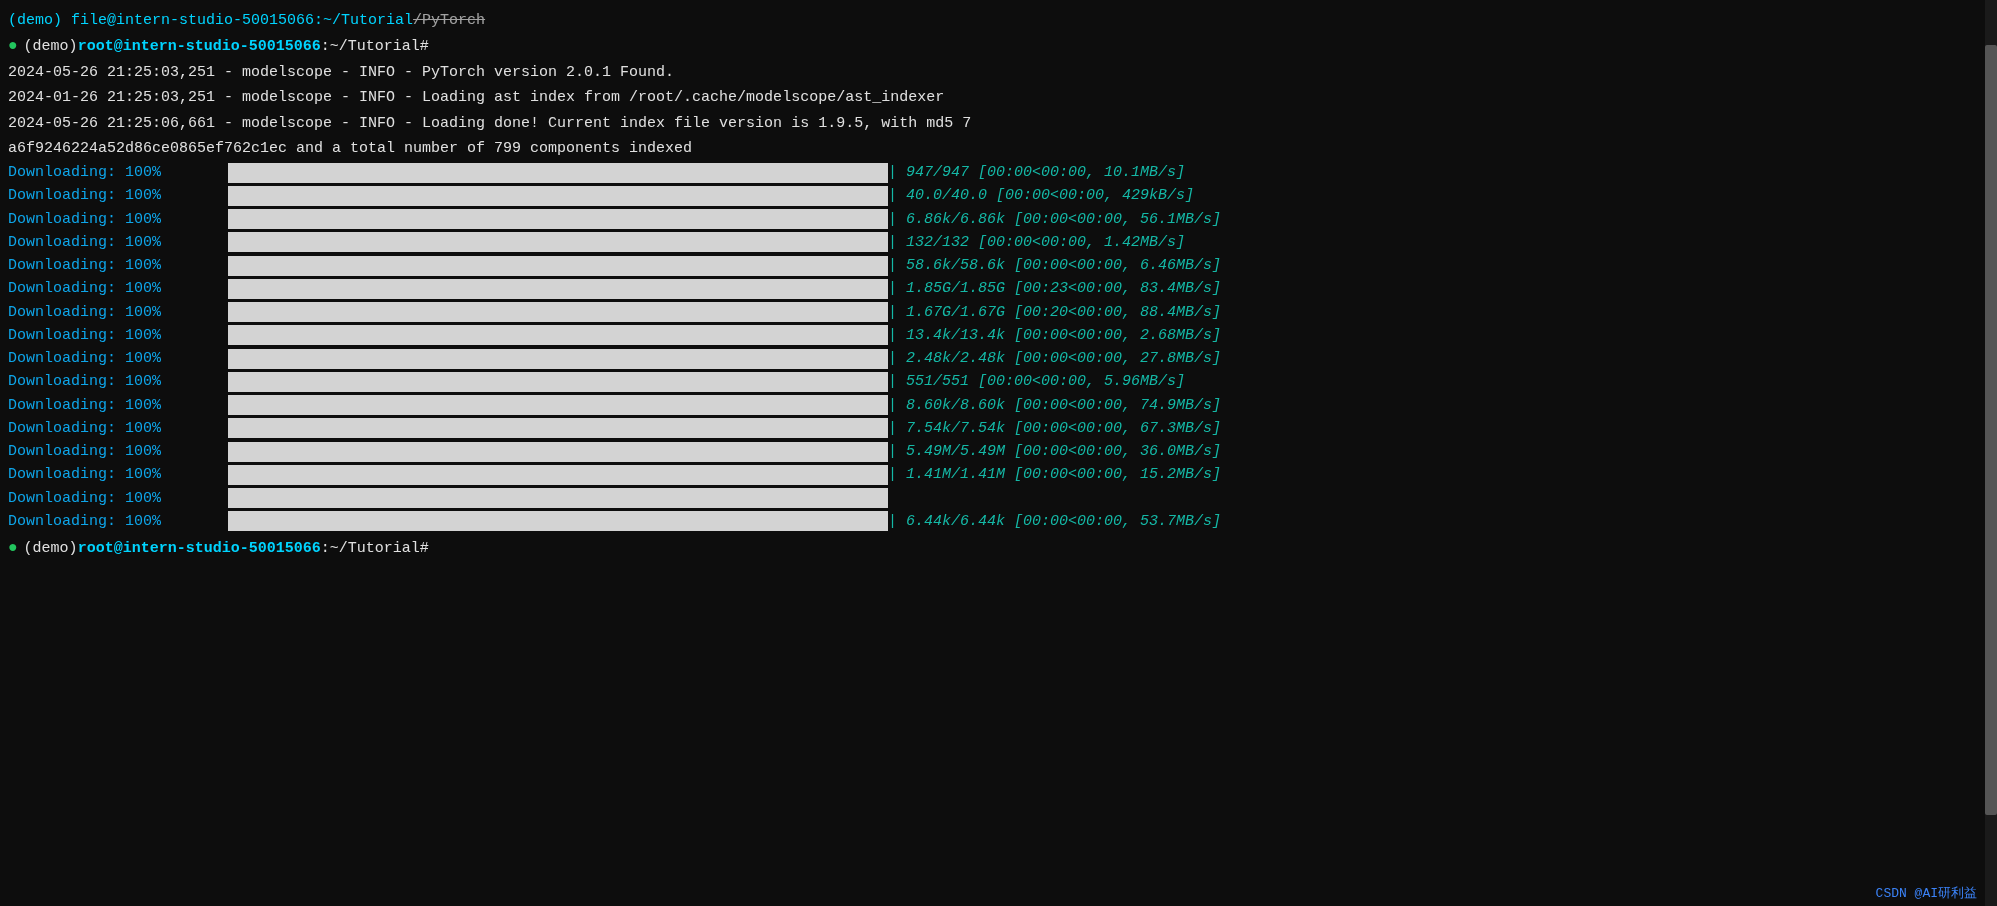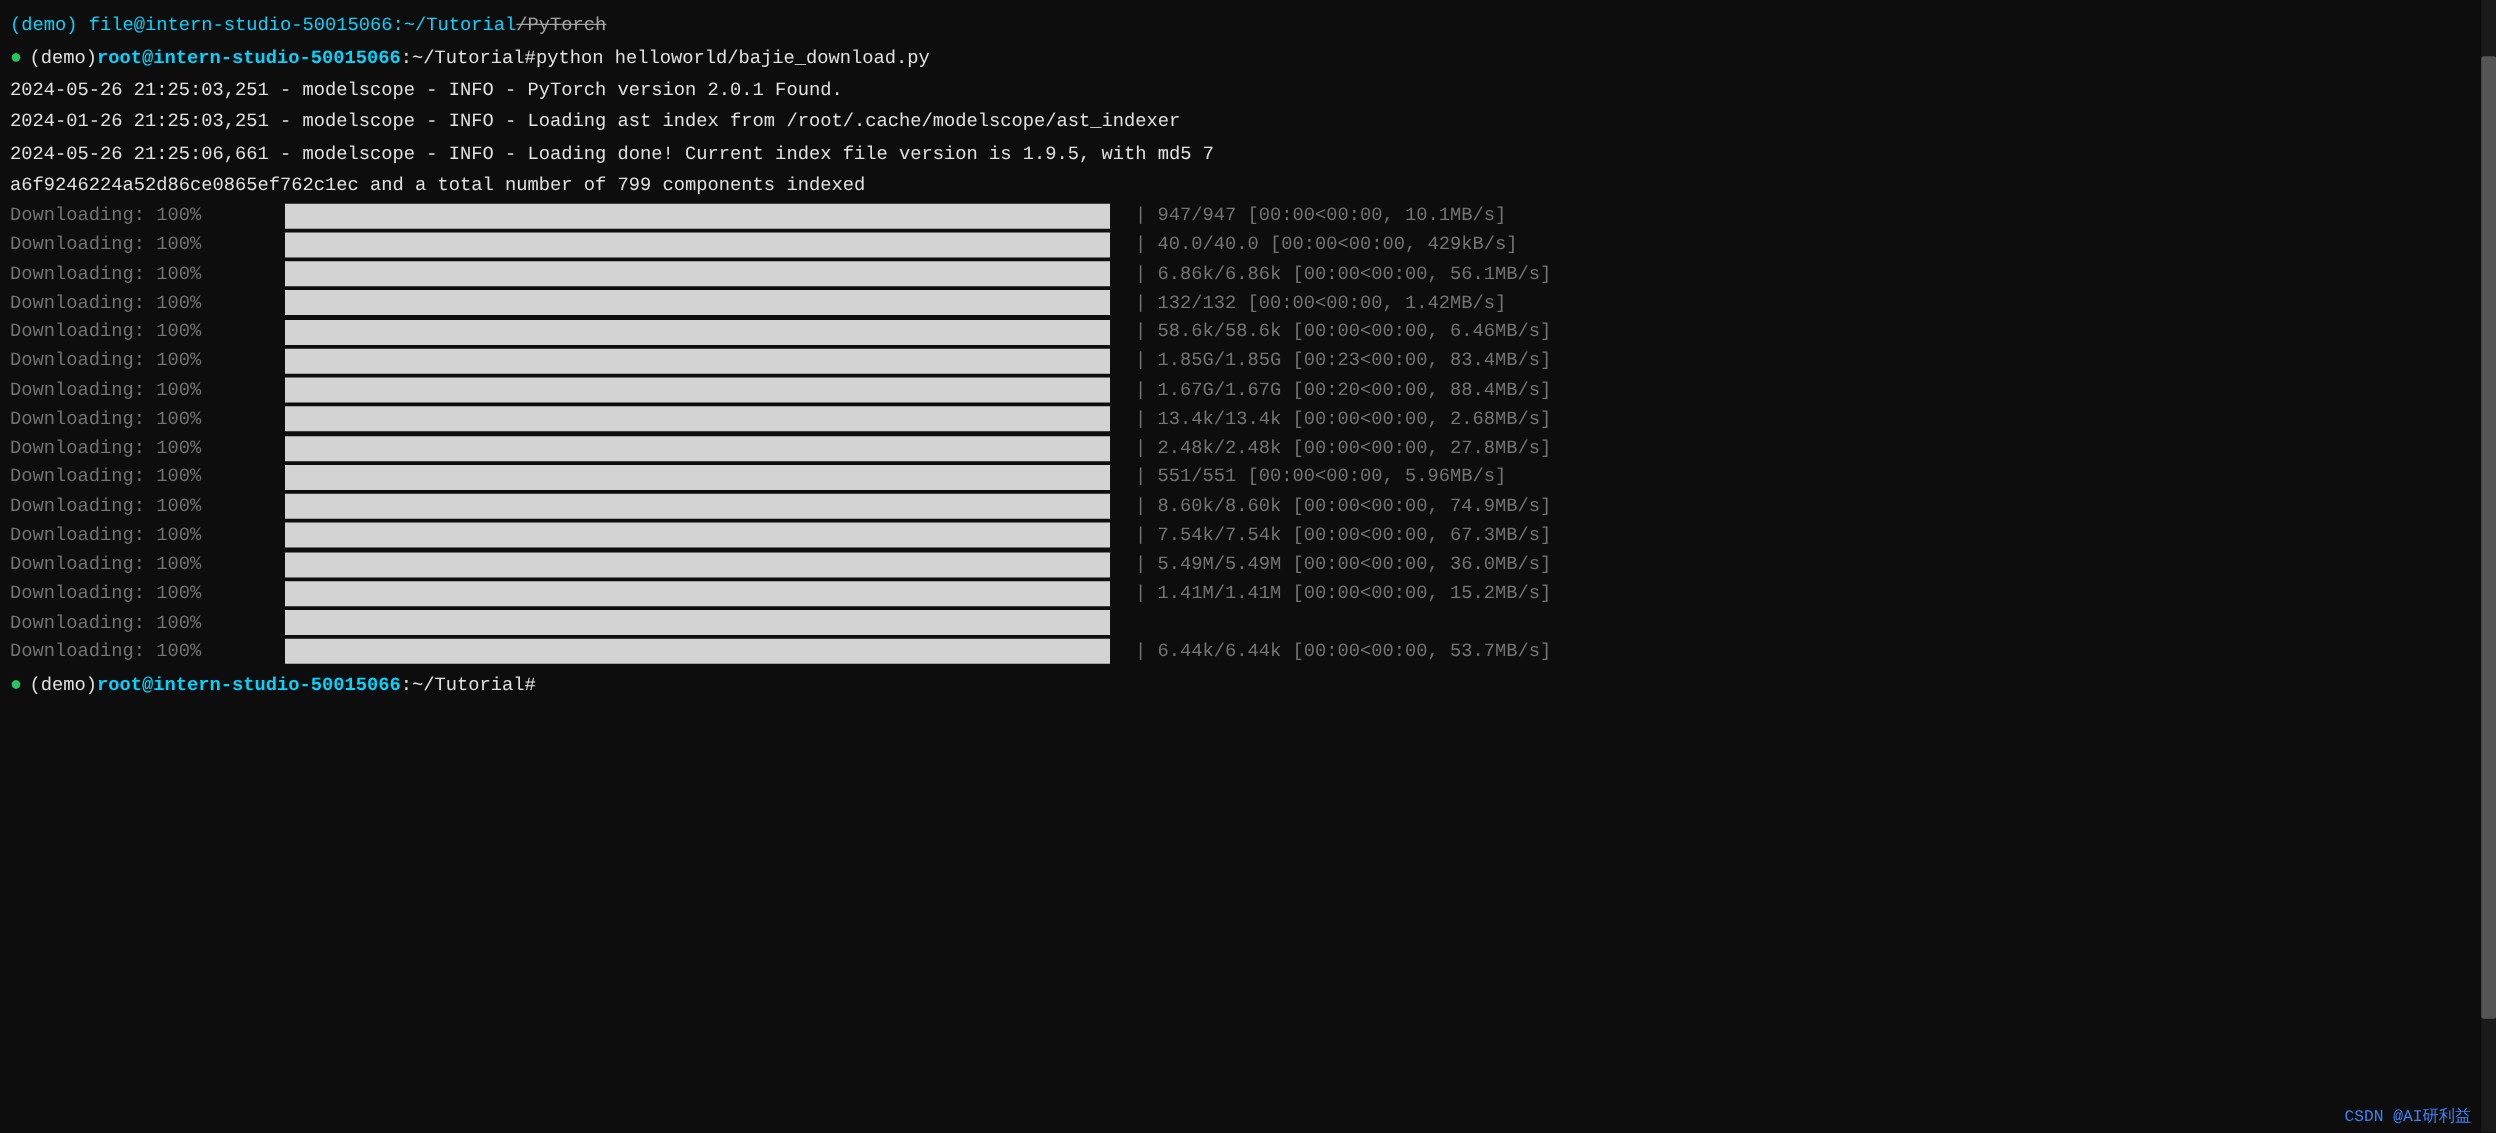--- a/index.html
+++ b/index.html
@@ -66,42 +66,43 @@
     }
 
     .download-line {
       display: flex;
       align-items: center;
       padding: 0px 8px;
       line-height: 1.55;
     }
 
     .dl-label {
-      color: #737373;
+      color: #0ea5e9;
       min-width: 220px;
     }
 
     .progress-bar-container {
       display: inline-block;
       width: 660px;
       background: #d3d3d3;
       height: 20px;
       vertical-align: middle;
       position: relative;
     }
 
     .progress-bar-fill {
       background: #d3d3d3;
       height: 100%;
       width: 100%;
     }
 
     .dl-stats {
-      color: #737373;
-      margin-left: 20px;
+      color: #14b8a6;
+      margin-left: 0;
+      font-style: italic;
     }
 
     .scrollbar-right {
       position: absolute;
       right: 0;
       top: 0;
       width: 12px;
       height: 100%;
       background: #1a1a1a;
     }
@@ -134,21 +135,20 @@
   <div class="prompt-line">
     <span class="top-fade-line">(demo)  file@intern-studio-50015066:~/Tutorial</span>
       <span class="prompt-cmd" style="color:#e0e0e0; text-decoration: line-through; opacity:0.7;">/PyTorch</span>
   </div>
 
   <div class="prompt-line">
     <span class="prompt-dot">●</span>
     <span class="prompt-demo">(demo) </span>
     <span class="prompt-user">root@intern-studio-50015066</span>
     <span class="prompt-demo">:~/Tutorial# </span>
-    <span class="prompt-cmd">python helloworld/bajie_download.py</span>
   </div>
 
   <div class="line">
     <span class="info-text">2024-05-26 21:25:03,251 - modelscope - INFO - PyTorch version 2.0.1 Found.</span>
   </div>
   <div class="line">
     <span class="info-text">2024-01-26 21:25:03,251 - modelscope - INFO - Loading ast index from /root/.cache/modelscope/ast_indexer</span>
   </div>
   <div class="line">
     <span class="info-text">2024-05-26 21:25:06,661 - modelscope - INFO - Loading done! Current index file version is 1.9.5, with md5 7</span>

